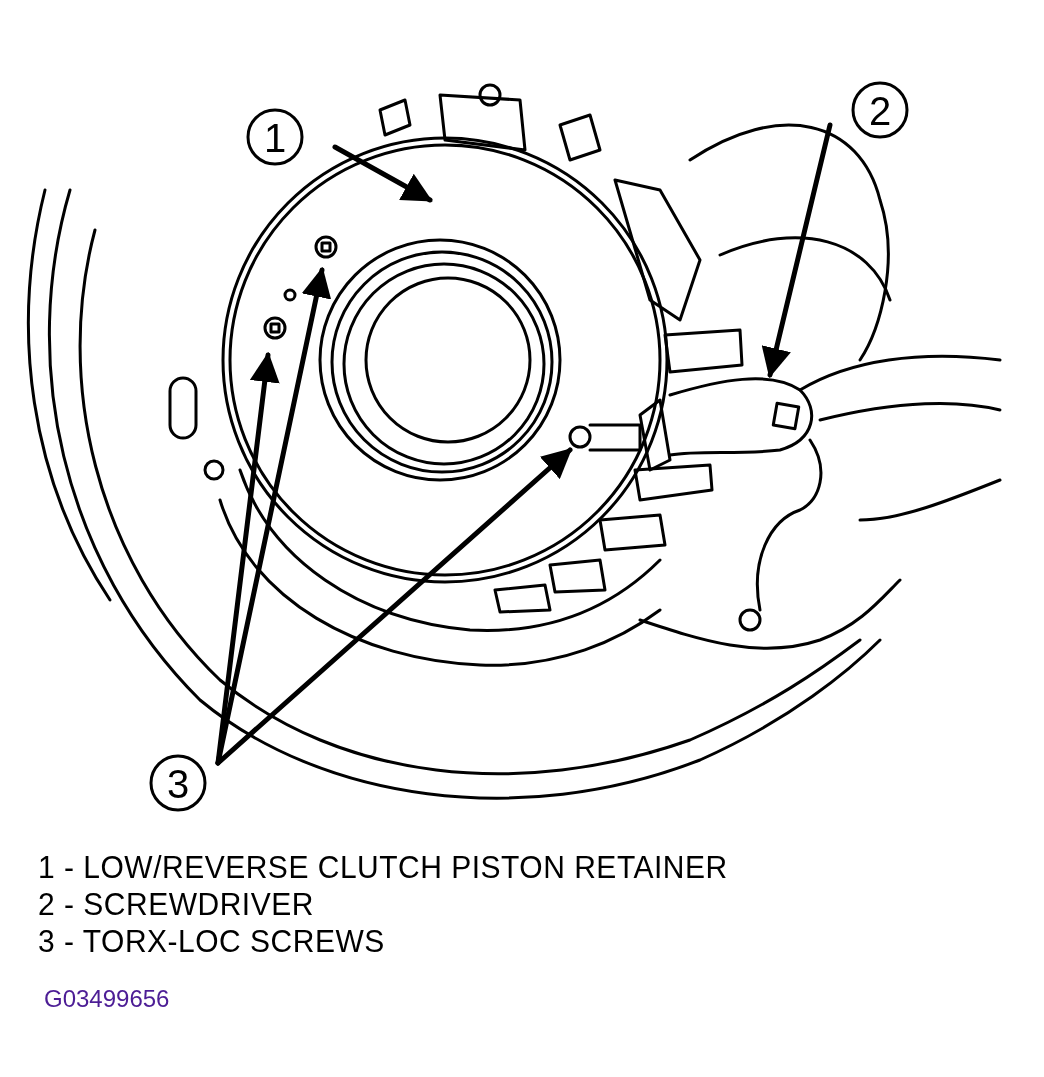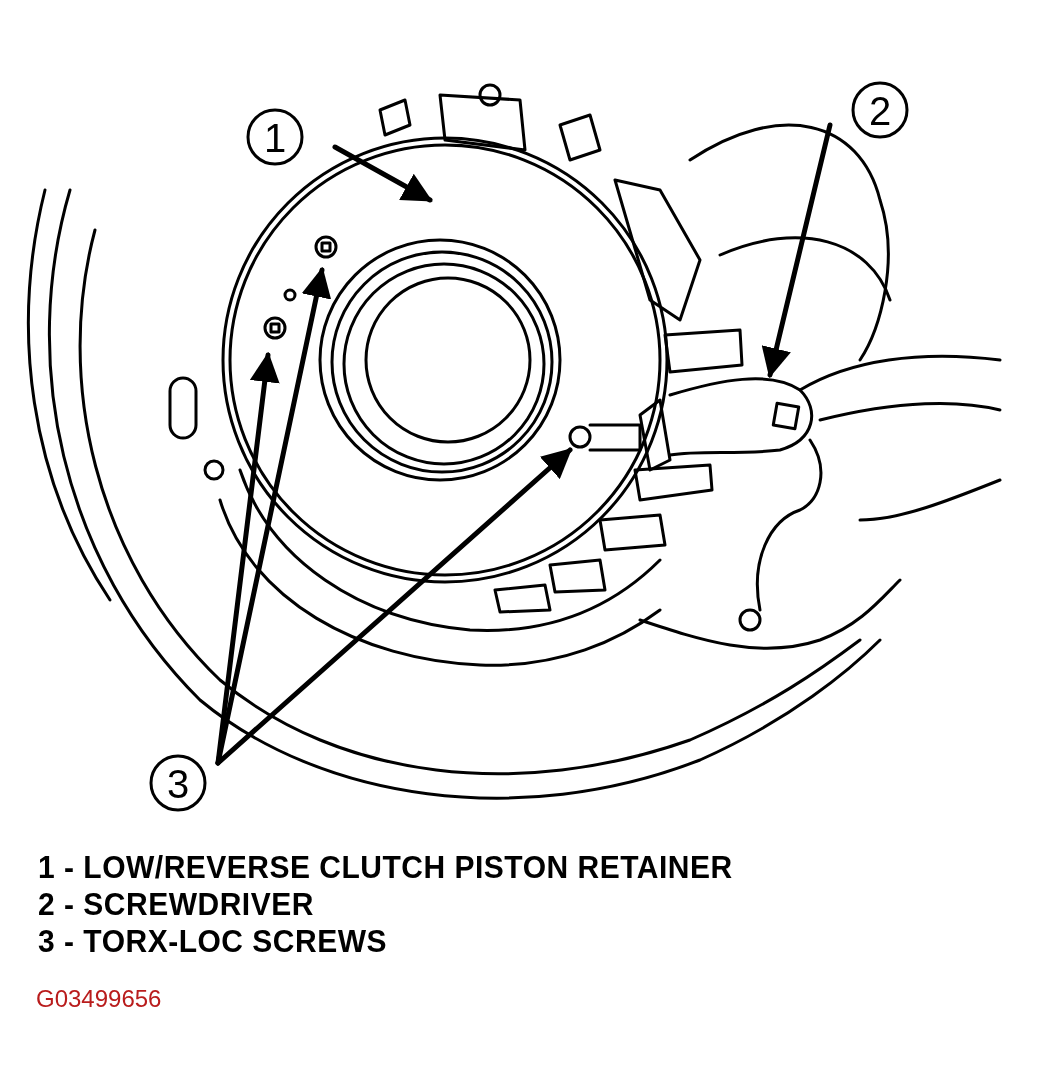--- a/index.html
+++ b/index.html
@@ -1,21 +1,21 @@
 <!DOCTYPE html>
 <html><head>
   <meta charset="utf-8">
   <style>
     html, body { margin: 0; padding: 0; background: #ffffff; }
     body { width: 1044px; height: 1077px; position: relative; overflow: hidden; font-family: "Liberation Sans", sans-serif; }
     #drawing { position: absolute; left: 0; top: 0; width: 1044px; height: 840px; }
     .callout-text { font-family: "Liberation Sans", sans-serif; font-size: 40px; fill: #000; }
-    .legend { position: absolute; left: 38px; top: 848px; font-weight: bold; }
+    .legend { position: absolute; left: 38px; top: 848px; }
     .legend-item { font-size: 30px; line-height: 37px; color: #000; letter-spacing: 0.5px; transform: scaleY(1.05); transform-origin: left top; white-space: nowrap; }
-    .figure-id { position: absolute; left: 36px; top: 985px; font-size: 24px; color: #b91c1c; }
+    .figure-id { position: absolute; left: 44px; top: 985px; font-size: 24px; color: #4c1d95; }
   </style>
 </head>
 <body>
 
 <svg id="drawing" viewBox="0 0 1044 840" xmlns="http://www.w3.org/2000/svg">
   <defs>
     <marker id="arrowhead" viewBox="0 0 10 10" refX="9" refY="5" markerWidth="6" markerHeight="6" orient="auto-start-reverse">
       <path d="M0,0 L10,5 L0,10 z" fill="#000"></path>
     </marker>
   </defs>

